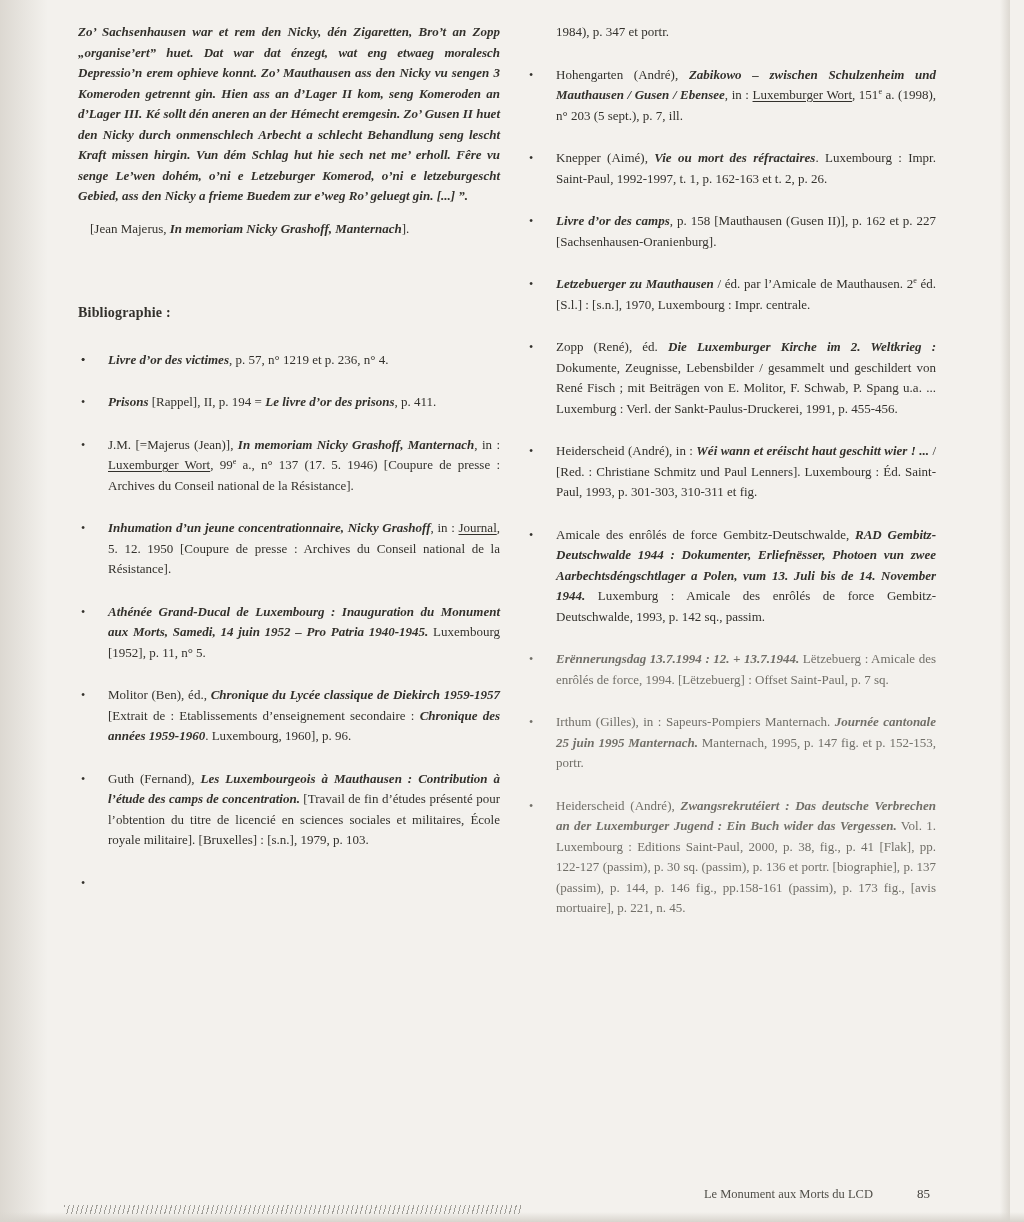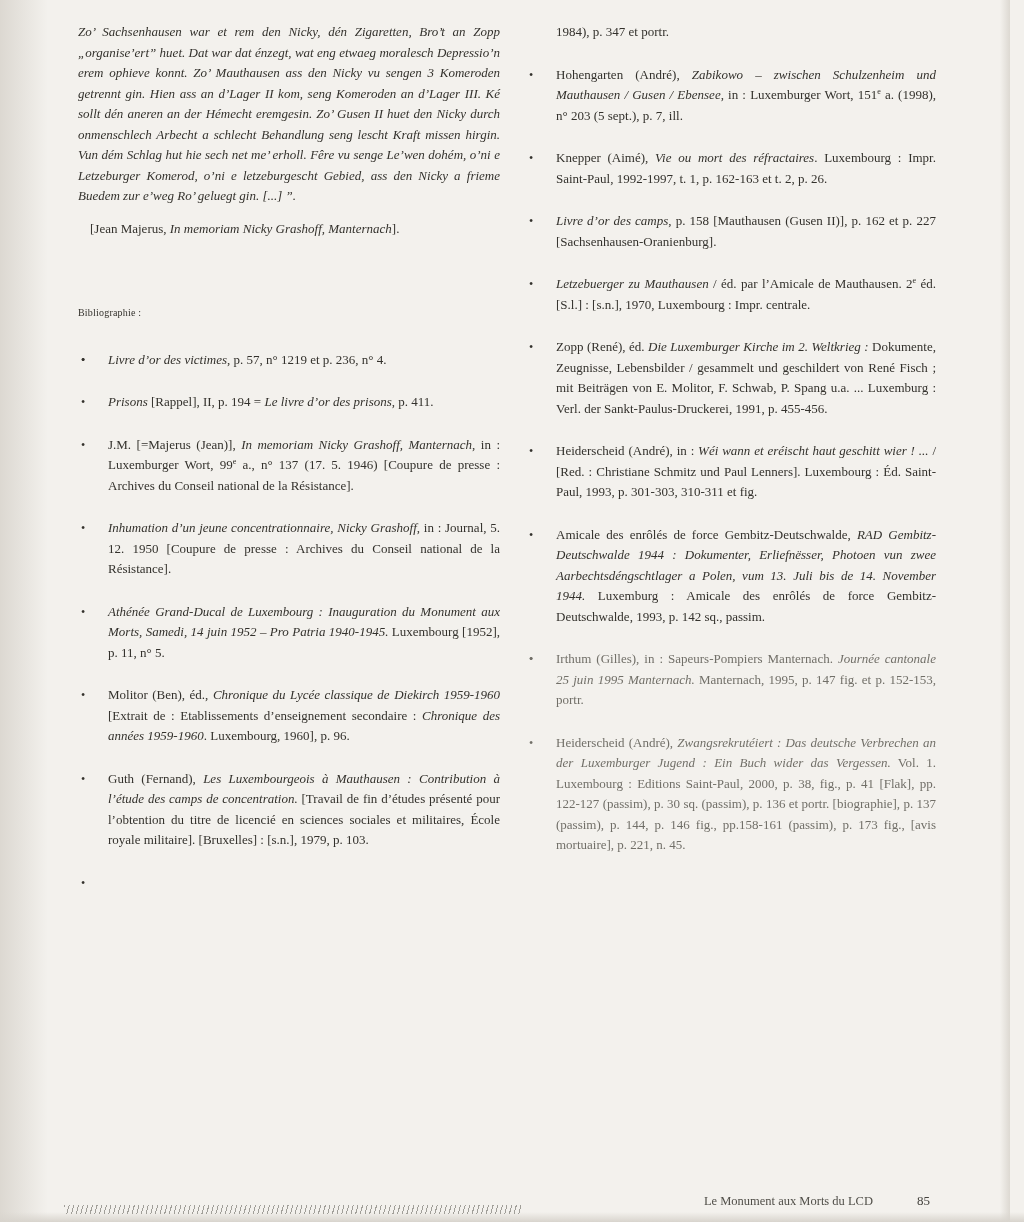--- a/index.html
+++ b/index.html
@@ -41,55 +41,55 @@
   .col-right { width: 410px; flex: none; }
 
   .quote {
     margin: 0;
     text-align: justify;
   }
   .attribution {
     margin: 12px;
   }
   .bib-heading {
-    font-size: 10px;
-    font-weight: normal;
+    font-size: 14px;
+    font-weight: bold;
     margin: 64px 0 26px 0;
     letter-spacing: 0.2px;
   }
   .entry {
     position: relative;
     padding-left: 30px;
     margin-bottom: 22px;
     text-align: justify;
   }
   .entry .bullet {
     position: absolute;
     left: 3px;
     top: 0px;
     font-size: 12px;
   }
   .entry.faded { color: #716f68; }
-  .it { font-style: italic; }
-  .un { text-underline-offset: 2px; }
+  .it { font-style: italic; font-weight: bold; }
+  .un { text-decoration: underline; text-underline-offset: 2px; }
   .sp { font-size: 0.62em; vertical-align: super; line-height: 0; }
 
   .hatch {
     position: absolute;
     left: 64px;
     bottom: 8px;
     width: 458px;
     height: 9px;
     background: repeating-linear-gradient(105deg, #92908a 0px, #92908a 1px, rgba(0,0,0,0) 1px, rgba(0,0,0,0) 4.5px);
     opacity: 0.85;
   }
   .footer {
     position: absolute;
     right: 94px;
-    bottom: 13px;
+    bottom: 20px;
     display: flex;
     align-items: baseline;
     gap: 44px;
     font-size: 12.5px;
     color: #504e48;
   }
   .footer-page { font-size: 13px; color: #44423d; }
 </style>
 </head>
 <body>
@@ -104,36 +104,36 @@
       <p class="quote"><span class="it">Zo’ Sachsenhausen war et rem den Nicky, dén Zigaretten, Bro’t an Zopp „organise’ert” huet. Dat war dat énzegt, wat eng etwaeg moralesch Depressio’n erem ophieve konnt. Zo’ Mauthausen ass den Nicky vu sengen 3 Komeroden getrennt gin. Hien ass an d’Lager II kom, seng Komeroden an d’Lager III. Ké sollt dén aneren an der Hémecht eremgesin. Zo’ Gusen II huet den Nicky durch onmenschlech Arbecht a schlecht Behandlung seng lescht Kraft missen hirgin. Vun dém Schlag hut hie sech net me’ erholl. Fêre vu senge Le’wen dohém, o’ni e Letzeburger Komerod, o’ni e letzeburgescht Gebied, ass den Nicky a frieme Buedem zur e’weg Ro’ geluegt gin. [...] ”.</span></p>
       <p class="attribution"><span>[Jean Majerus, </span><span class="it">In memoriam Nicky Grashoff, Manternach</span><span>].</span></p>
       <h2 class="bib-heading">Bibliographie :</h2>
       <div class="entries">
           <div class="entry"><span class="bullet">•</span></div>
           <div class="entry"><span class="bullet">•</span><span><span class="it">Livre d’or des victimes</span><span>, p. 57, n° 1219 et p. 236, n° 4.</span></span></div>
           <div class="entry"><span class="bullet">•</span><span><span class="it">Prisons</span><span> [Rappel], II, p. 194 = </span><span class="it">Le livre d’or des prisons</span><span>, p. 411.</span></span></div>
           <div class="entry"><span class="bullet">•</span><span><span>J.M. [=Majerus (Jean)], </span><span class="it">In memoriam Nicky Grashoff, Manternach</span><span>, in : </span><span class="un">Luxemburger Wort</span><span>, 99</span><span class="sp">e</span><span> a., n° 137 (17. 5. 1946) [Coupure de presse : Archives du Conseil national de la Résistance].</span></span></div>
           <div class="entry"><span class="bullet">•</span><span><span class="it">Inhumation d’un jeune concentrationnaire, Nicky Grashoff</span><span>, in : </span><span class="un">Journal</span><span>, 5. 12. 1950 [Coupure de presse : Archives du Conseil national de la Résistance].</span></span></div>
           <div class="entry"><span class="bullet">•</span><span><span class="it">Athénée Grand-Ducal de Luxembourg : Inauguration du Monument aux Morts, Samedi, 14 juin 1952 – Pro Patria 1940-1945.</span><span> Luxembourg [1952], p. 11, n° 5.</span></span></div>
-          <div class="entry"><span class="bullet">•</span><span><span>Molitor (Ben), éd., </span><span class="it">Chronique du Lycée classique de Diekirch 1959-1960</span><span> [Extrait de : Etablissements d’enseignement secondaire : </span><span class="it">Chronique des années 1959-1960</span><span>. Luxembourg, 1960], p. 96.</span></span></div>
+          <div class="entry"><span class="bullet">•</span><span><span>Molitor (Ben), éd., </span><span class="it">Chronique du Lycée classique de Diekirch 1959-1957</span><span> [Extrait de : Etablissements d’enseignement secondaire : </span><span class="it">Chronique des années 1959-1960</span><span>. Luxembourg, 1960], p. 96.</span></span></div>
           <div class="entry"><span class="bullet">•</span><span><span>Guth (Fernand), </span><span class="it">Les Luxembourgeois à Mauthausen : Contribution à l’étude des camps de concentration.</span><span> [Travail de fin d’études présenté pour l’obtention du titre de licencié en sciences sociales et militaires, École royale militaire]. [Bruxelles] : [s.n.], 1979, p. 103.</span></span></div>
           <div class="entry"><span class="bullet">•</span></div>
         </div>
     </div>
     <div class="col col-right">
       <div class="entries">
           <div class="entry"><span><span>1984), p. 347 et portr.</span></span></div>
           <div class="entry"><span class="bullet">•</span><span><span>Hohengarten (André), </span><span class="it">Zabikowo – zwischen Schulzenheim und Mauthausen / Gusen / Ebensee</span><span>, in : </span><span class="un">Luxemburger Wort</span><span>, 151</span><span class="sp">e</span><span> a. (1998), n° 203 (5 sept.), p. 7, ill.</span></span></div>
           <div class="entry"><span class="bullet">•</span><span><span>Knepper (Aimé), </span><span class="it">Vie ou mort des réfractaires</span><span>. Luxembourg : Impr. Saint-Paul, 1992-1997, t. 1, p. 162-163 et t. 2, p. 26.</span></span></div>
           <div class="entry"><span class="bullet">•</span><span><span class="it">Livre d’or des camps</span><span>, p. 158 [Mauthausen (Gusen II)], p. 162 et p. 227 [Sachsenhausen-Oranienburg].</span></span></div>
           <div class="entry"><span class="bullet">•</span><span><span class="it">Letzebuerger zu Mauthausen</span><span> / éd. par l’Amicale de Mauthausen. 2</span><span class="sp">e</span><span> éd. [S.l.] : [s.n.], 1970, Luxembourg : Impr. centrale.</span></span></div>
           <div class="entry"><span class="bullet">•</span><span><span>Zopp (René), éd. </span><span class="it">Die Luxemburger Kirche im 2. Weltkrieg :</span><span> Dokumente, Zeugnisse, Lebensbilder / gesammelt und geschildert von René Fisch ; mit Beiträgen von E. Molitor, F. Schwab, P. Spang u.a. ... Luxemburg : Verl. der Sankt-Paulus-Druckerei, 1991, p. 455-456.</span></span></div>
           <div class="entry"><span class="bullet">•</span><span><span>Heiderscheid (André), in : </span><span class="it">Wéi wann et eréischt haut geschitt wier ! ...</span><span> / [Red. : Christiane Schmitz und Paul Lenners]. Luxembourg : Éd. Saint-Paul, 1993, p. 301-303, 310-311 et fig.</span></span></div>
           <div class="entry"><span class="bullet">•</span><span><span>Amicale des enrôlés de force Gembitz-Deutschwalde, </span><span class="it">RAD Gembitz-Deutschwalde 1944 : Dokumenter, Erliefnësser, Photoen vun zwee Aarbechtsdéngschtlager a Polen, vum 13. Juli bis de 14. November 1944.</span><span> Luxemburg : Amicale des enrôlés de force Gembitz-Deutschwalde, 1993, p. 142 sq., passim.</span></span></div>
-          <div class="entry faded"><span class="bullet">•</span></div>
+          <div class="entry faded"><span class="bullet">•</span><span><span class="it">Erënnerungsdag 13.7.1994 : 12. + 13.7.1944.</span><span> Lëtzebuerg : Amicale des enrôlés de force, 1994. [Lëtzebuerg] : Offset Saint-Paul, p. 7 sq.</span></span></div>
           <div class="entry faded"><span class="bullet">•</span><span><span>Irthum (Gilles), in : Sapeurs-Pompiers Manternach. </span><span class="it">Journée cantonale 25 juin 1995 Manternach.</span><span> Manternach, 1995, p. 147 fig. et p. 152-153, portr.</span></span></div>
           <div class="entry faded"><span class="bullet">•</span><span><span>Heiderscheid (André), </span><span class="it">Zwangsrekrutéiert : Das deutsche Verbrechen an der Luxemburger Jugend : Ein Buch wider das Vergessen.</span><span> Vol. 1. Luxembourg : Editions Saint-Paul, 2000, p. 38, fig., p. 41 [Flak], pp. 122-127 (passim), p. 30 sq. (passim), p. 136 et portr. [biographie], p. 137 (passim), p. 144, p. 146 fig., pp.158-161 (passim), p. 173 fig., [avis mortuaire], p. 221, n. 45.</span></span></div>
         </div>
     </div>
   </div>
 
   <div class="hatch"></div>
 
   <div class="footer">
     <span class="footer-title">Le Monument aux Morts du LCD</span>

